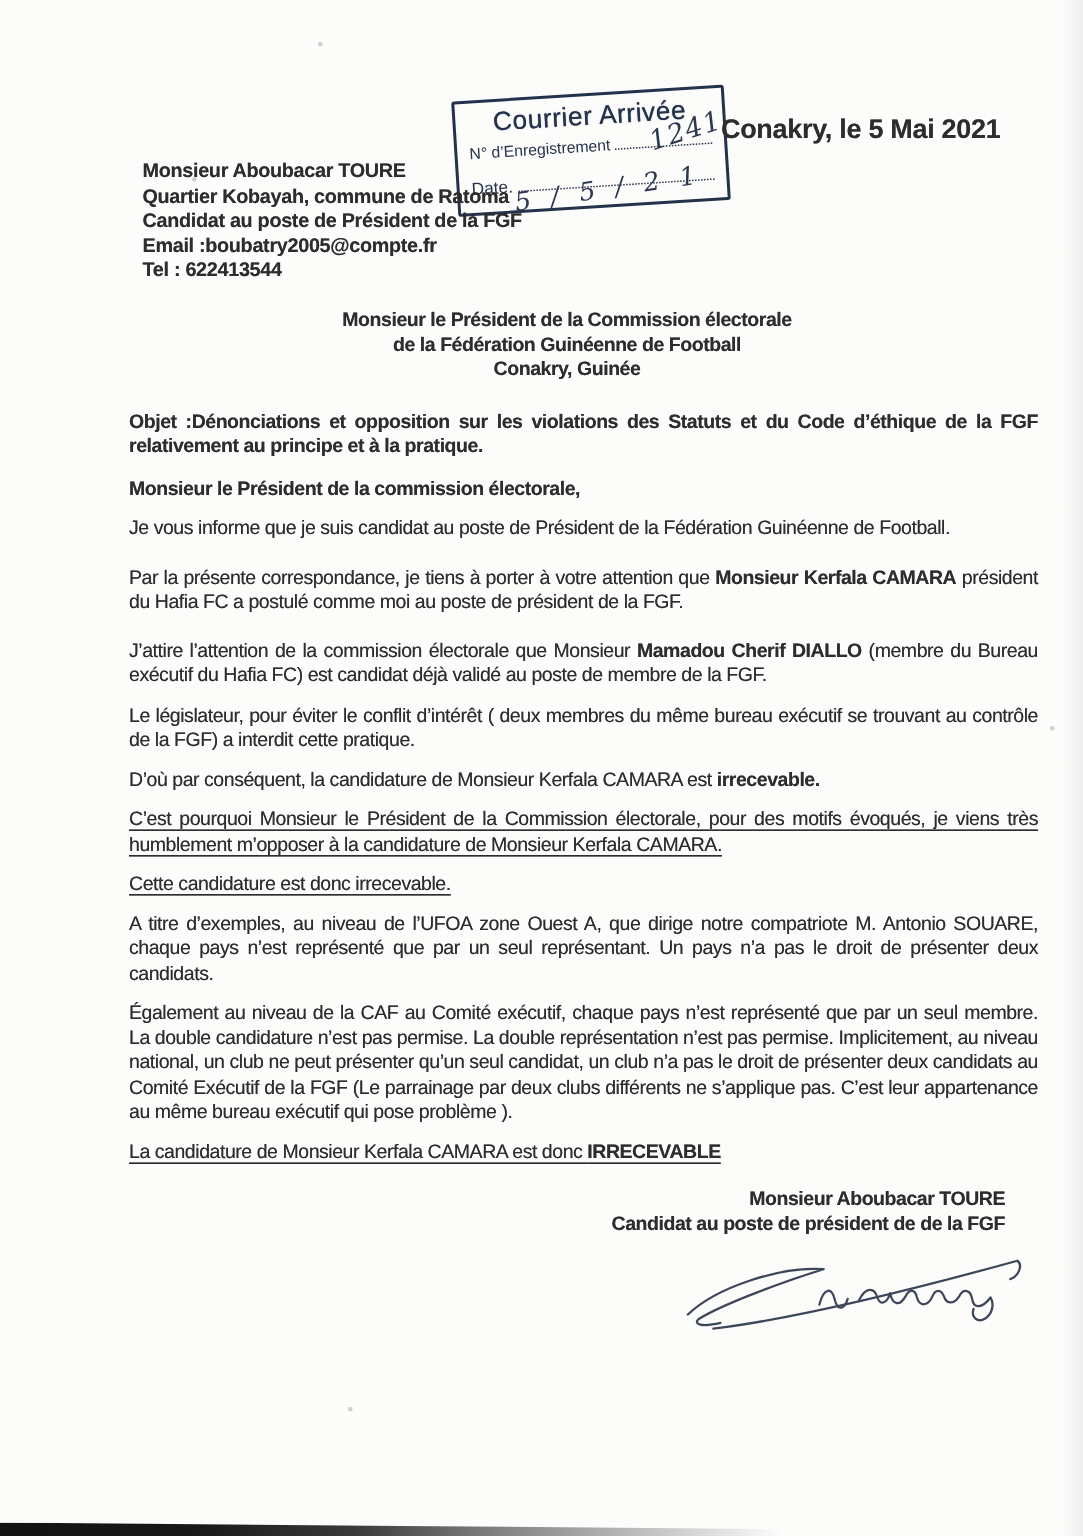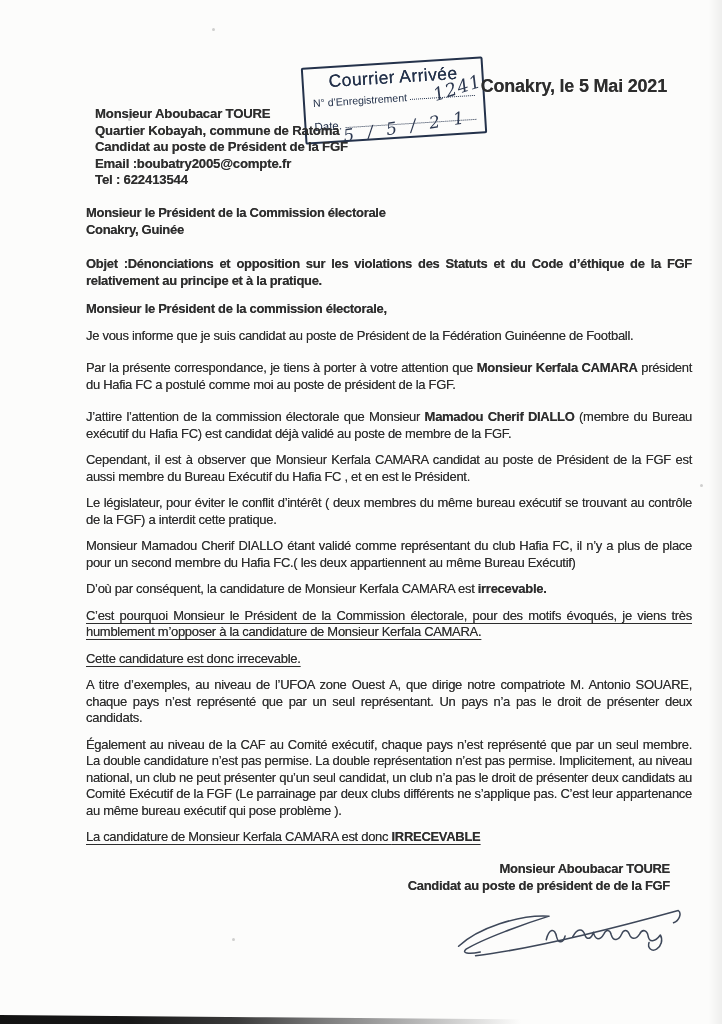--- a/index.html
+++ b/index.html
@@ -33,21 +33,21 @@
   .hand{font-family:"DejaVu Serif", serif;font-style:italic;color:#2c3850;}
   .stamp-hand-reg{position:absolute;right:0px;top:17px;font-size:18px;transform:rotate(-14deg);letter-spacing:1px;}
   .stamp-hand-date{position:absolute;left:36px;bottom:0px;font-size:17px;letter-spacing:4px;transform:rotate(-5deg);white-space:nowrap;}
 
   
   .date-line{position:absolute;top:76px;right:55px;font-weight:bold;font-size:18px;letter-spacing:-.2px;}
   .sender{position:absolute;left:95px;top:106px;font-weight:bold;font-size:13.2px;line-height:16.6px;letter-spacing:-.2px;}
 
   
   .letter{position:absolute;left:86px;top:205px;width:606px;font-size:13px;line-height:16.5px;letter-spacing:-.3px;}
-  .recipient{text-align:left;font-weight:bold;margin:0 22px 0 0;}
+  .recipient{text-align:center;font-weight:bold;margin:0 22px 0 0;}
   .subject{font-weight:bold;margin-top:18px;text-align:justify;}
   .salutation{font-weight:bold;margin-top:12px;}
   .para{margin:10px 0 0 0;text-align:justify;}
   .para.tight{margin-top:16px;}
   .para.u{text-decoration:underline;text-underline-offset:2.5px;}
   .b{font-weight:bold;}
   .closing{text-align:right;font-weight:bold;margin:14px 22px 0 0;line-height:17px;}
   .sig{display:flex;justify-content:flex-end;margin:8px 0 0 0;}
 
   
@@ -83,33 +83,32 @@
     <div>Monsieur Aboubacar TOURE</div>
     <div>Quartier Kobayah, commune de Ratoma</div>
     <div>Candidat au poste de Président de la FGF</div>
     <div>Email :boubatry2005@compte.fr</div>
     <div>Tel : 622413544</div>
   </div>
 
   <div class="letter soft">
     <div class="recipient">
       <div>Monsieur le Président de la Commission électorale</div>
+      <div>de la Fédération Guinéenne de Football</div>
       <div>Conakry, Guinée</div>
     </div>
 
     <div class="subject">Objet :Dénonciations et opposition sur les violations des Statuts et du Code d’éthique de la FGF relativement au principe et à la pratique.</div>
     <div class="salutation">Monsieur le Président de la commission électorale,</div>
 
     <div>
         <p class="para"><span>Je vous informe que je suis candidat au poste de Président de la Fédération Guinéenne de Football.</span></p>
         <p class="para tight"><span>Par la présente correspondance, je tiens à porter à votre attention que </span><span class="b">Monsieur Kerfala CAMARA</span><span> président du Hafia FC a postulé comme moi au poste de président de la FGF.</span></p>
         <p class="para tight"><span>J’attire l’attention de la commission électorale que Monsieur </span><span class="b">Mamadou Cherif DIALLO</span><span> (membre du Bureau exécutif du Hafia FC) est candidat déjà validé au poste de membre de la FGF.</span></p>
-        <p class="para"><span>Cependant, il est à observer que Monsieur Kerfala CAMARA candidat au poste de Président de la FGF est aussi membre du Bureau Exécutif du Hafia FC , et en est le Président.</span></p>
         <p class="para"><span>Le législateur, pour éviter le conflit d’intérêt ( deux membres du même bureau exécutif se trouvant au contrôle de la FGF) a interdit cette pratique.</span></p>
-        <p class="para"><span>Monsieur Mamadou Cherif DIALLO étant validé comme représentant du club Hafia FC, il n’y a plus de place pour un second membre du Hafia FC.( les deux appartiennent au même Bureau Exécutif)</span></p>
         <p class="para"><span>D’où par conséquent, la candidature de Monsieur Kerfala CAMARA est </span><span class="b">irrecevable.</span></p>
         <p class="para u"><span>C’est pourquoi Monsieur le Président de la Commission électorale, pour des motifs évoqués, je viens très humblement m’opposer à la candidature de Monsieur Kerfala CAMARA.</span></p>
         <p class="para u"><span>Cette candidature est donc irrecevable.</span></p>
         <p class="para"><span>A titre d’exemples, au niveau de l’UFOA zone Ouest A, que dirige notre compatriote M. Antonio SOUARE, chaque pays n’est représenté que par un seul représentant. Un pays n’a pas le droit de présenter deux candidats.</span></p>
         <p class="para"><span>Également au niveau de la CAF au Comité exécutif, chaque pays n’est représenté que par un seul membre. La double candidature n’est pas permise. La double représentation n’est pas permise. Implicitement, au niveau national, un club ne peut présenter qu’un seul candidat, un club n’a pas le droit de présenter deux candidats au Comité Exécutif de la FGF (Le parrainage par deux clubs différents ne s’applique pas. C’est leur appartenance au même bureau exécutif qui pose problème ).</span></p>
         <p class="para u"><span>La candidature de Monsieur Kerfala CAMARA est donc </span><span class="b">IRRECEVABLE</span></p>
       </div>
 
     <div class="closing">
       <div>Monsieur Aboubacar TOURE</div>

